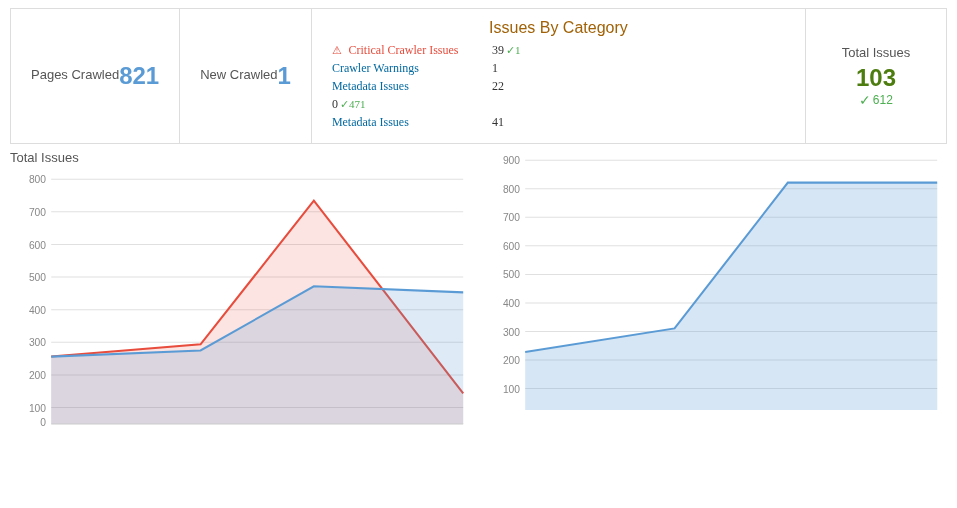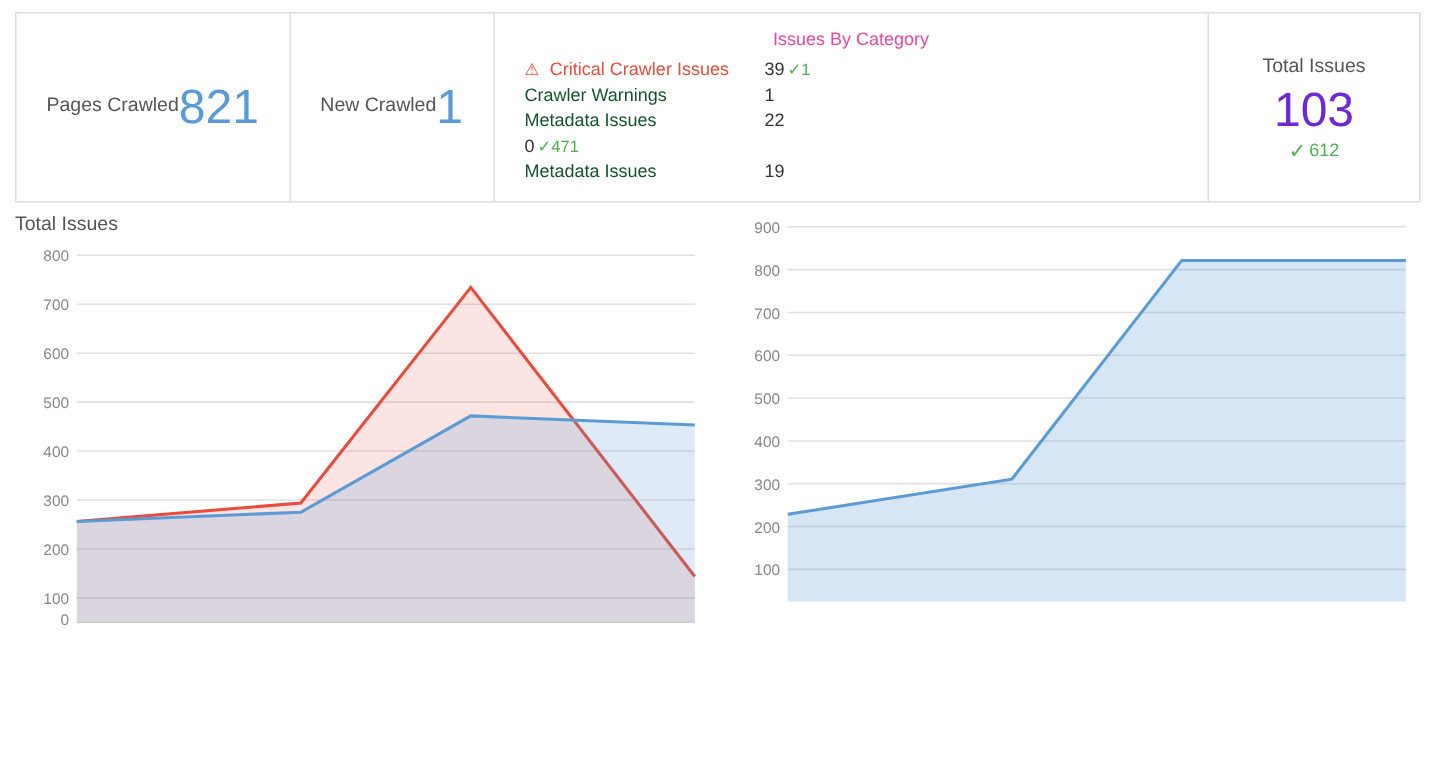--- a/index.html
+++ b/index.html
@@ -19,62 +19,63 @@
       border-right: 1px solid #ddd;
     }
     .stat-box:last-child { border-right: none; }
     .stat-label {
       font-size: 13px;
       color: #555;
       text-align: center;
       margin-bottom: 4px;
     }
     .stat-value {
-      font-size: 32px;
-      font-weight: 400;
+      font-size: 24px;
+      font-weight: 700;
       color: #888;
     }
     .stat-value.blue { color: #5b9bd5; }
     .stat-change {
       display: flex;
       align-items: center;
       font-size: 12px;
       color: #4caf50;
     }
     .arrow-down { color: #4caf50; font-size: 14px; margin-right: 2px; }
 
     .issues-by-category {
       flex: 1;
       padding: 10px 20px;
       border-right: 1px solid #ddd;
     }
     .issues-by-category h3 {
       text-align: center;
-      font-size: 12px;
+      font-size: 16px;
       font-weight: normal;
-      color: #ec4899;
+      color: #a16207;
       margin-bottom: 6px;
     }
     .issue-row {
       display: flex;
       align-items: center;
       margin-bottom: 3px;
+      font-family: Liberation Serif, serif;
     }
     .issue-name {
-      color: #14532d;
+      color: #0369a1;
       min-width: 160px;
       font-size: 12px;
       cursor: pointer;
     }
     .issue-name.red { color: #e74c3c; }
     .issue-count {
       font-size: 12px;
       color: #333;
       display: flex;
-      align-items: flex-end;
+      align-items: center;
     }
     .warning-icon {
       color: #e74c3c;
       margin-right: 4px;
       font-size: 11px;
     }
     .change-badge {
       display: inline-flex;
       align-items: center;
       font-size: 11px;
@@ -143,28 +144,28 @@
         </div>
         <div class="issue-row">
           <span class="issue-name">Metadata Issues</span>
           <span class="issue-count">22</span>
         </div>
         <div class="issue-row">
           <span class="issue-count">0<span class="change-badge">✓471</span></span>
         </div>
         <div class="issue-row">
           <span class="issue-name">Metadata Issues</span>
-          <span class="issue-count">19</span>
+          <span class="issue-count">41</span>
         </div>
       </div>
   </div>
 
   <div class="total-box">
     <div class="stat-label">Total Issues</div>
-    <div class="stat-value" style="color:#6d28d9;">103</div>
+    <div class="stat-value" style="color:#4d7c0f;">103</div>
     <div class="stat-change">
       <span class="arrow-down">✓</span>
       <span>612</span>
     </div>
   </div>
 </div>
 
 <div class="charts-row">
 
   <div class="chart-container">

